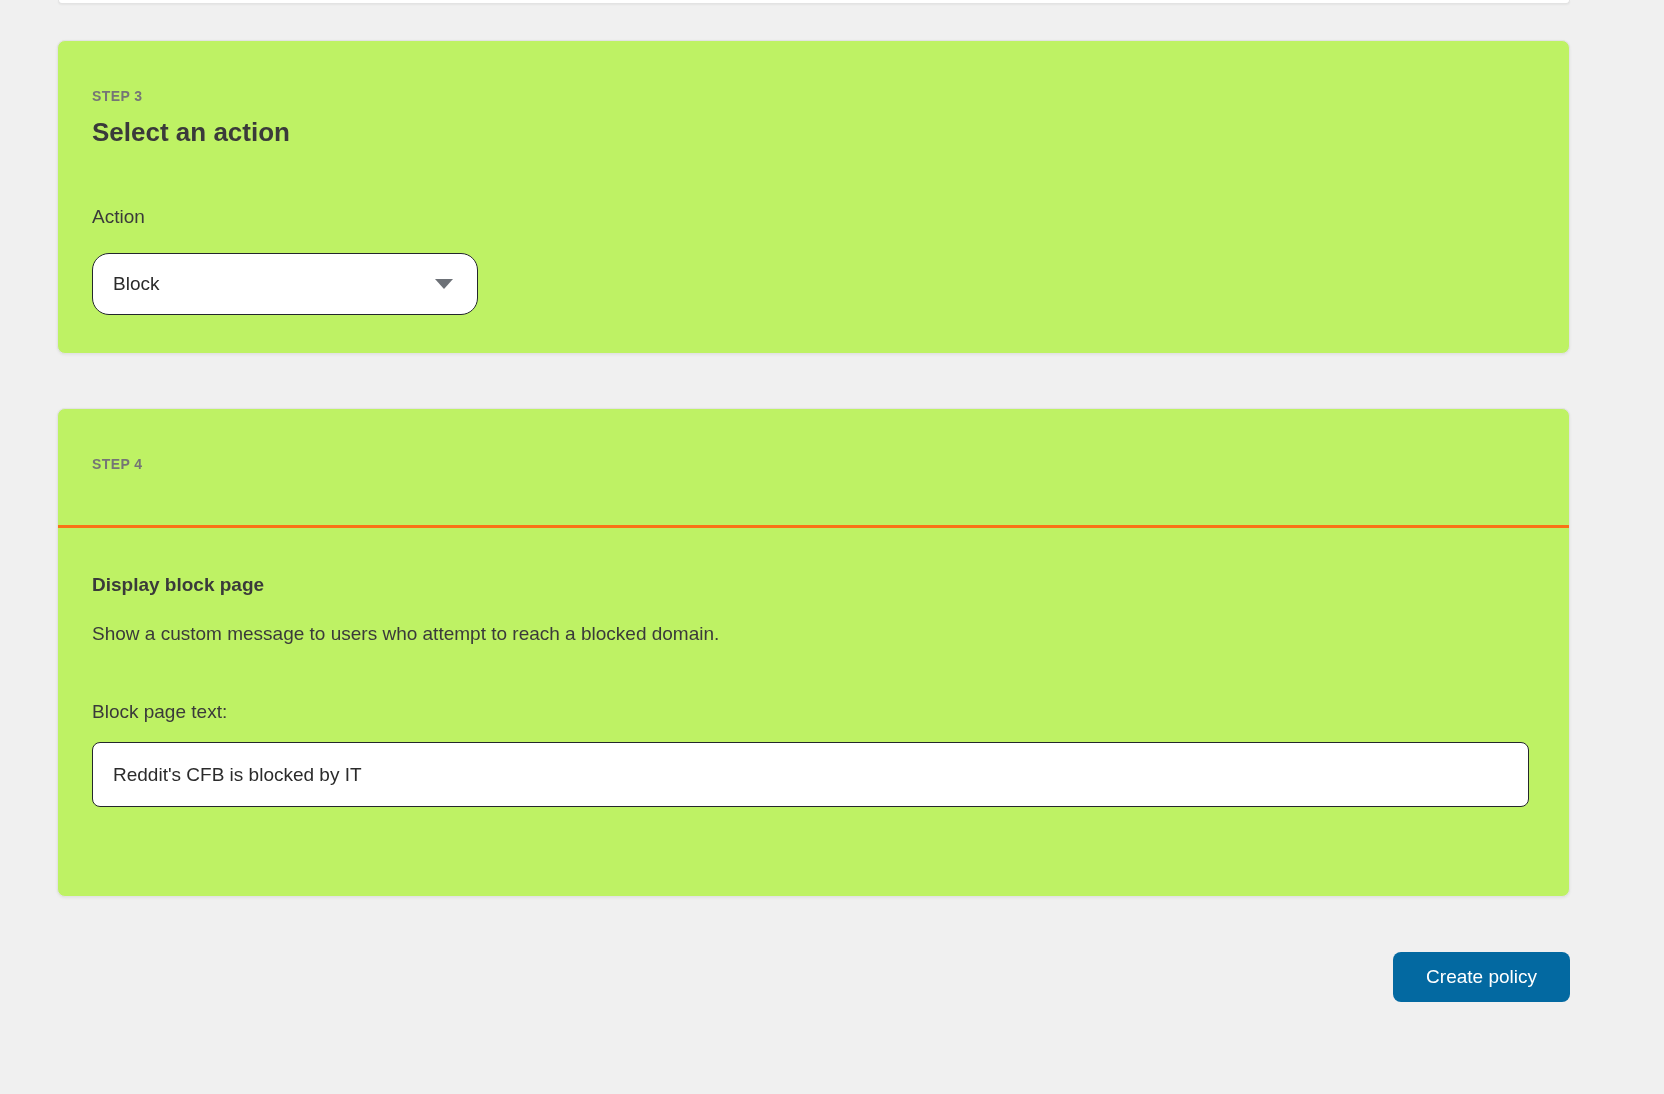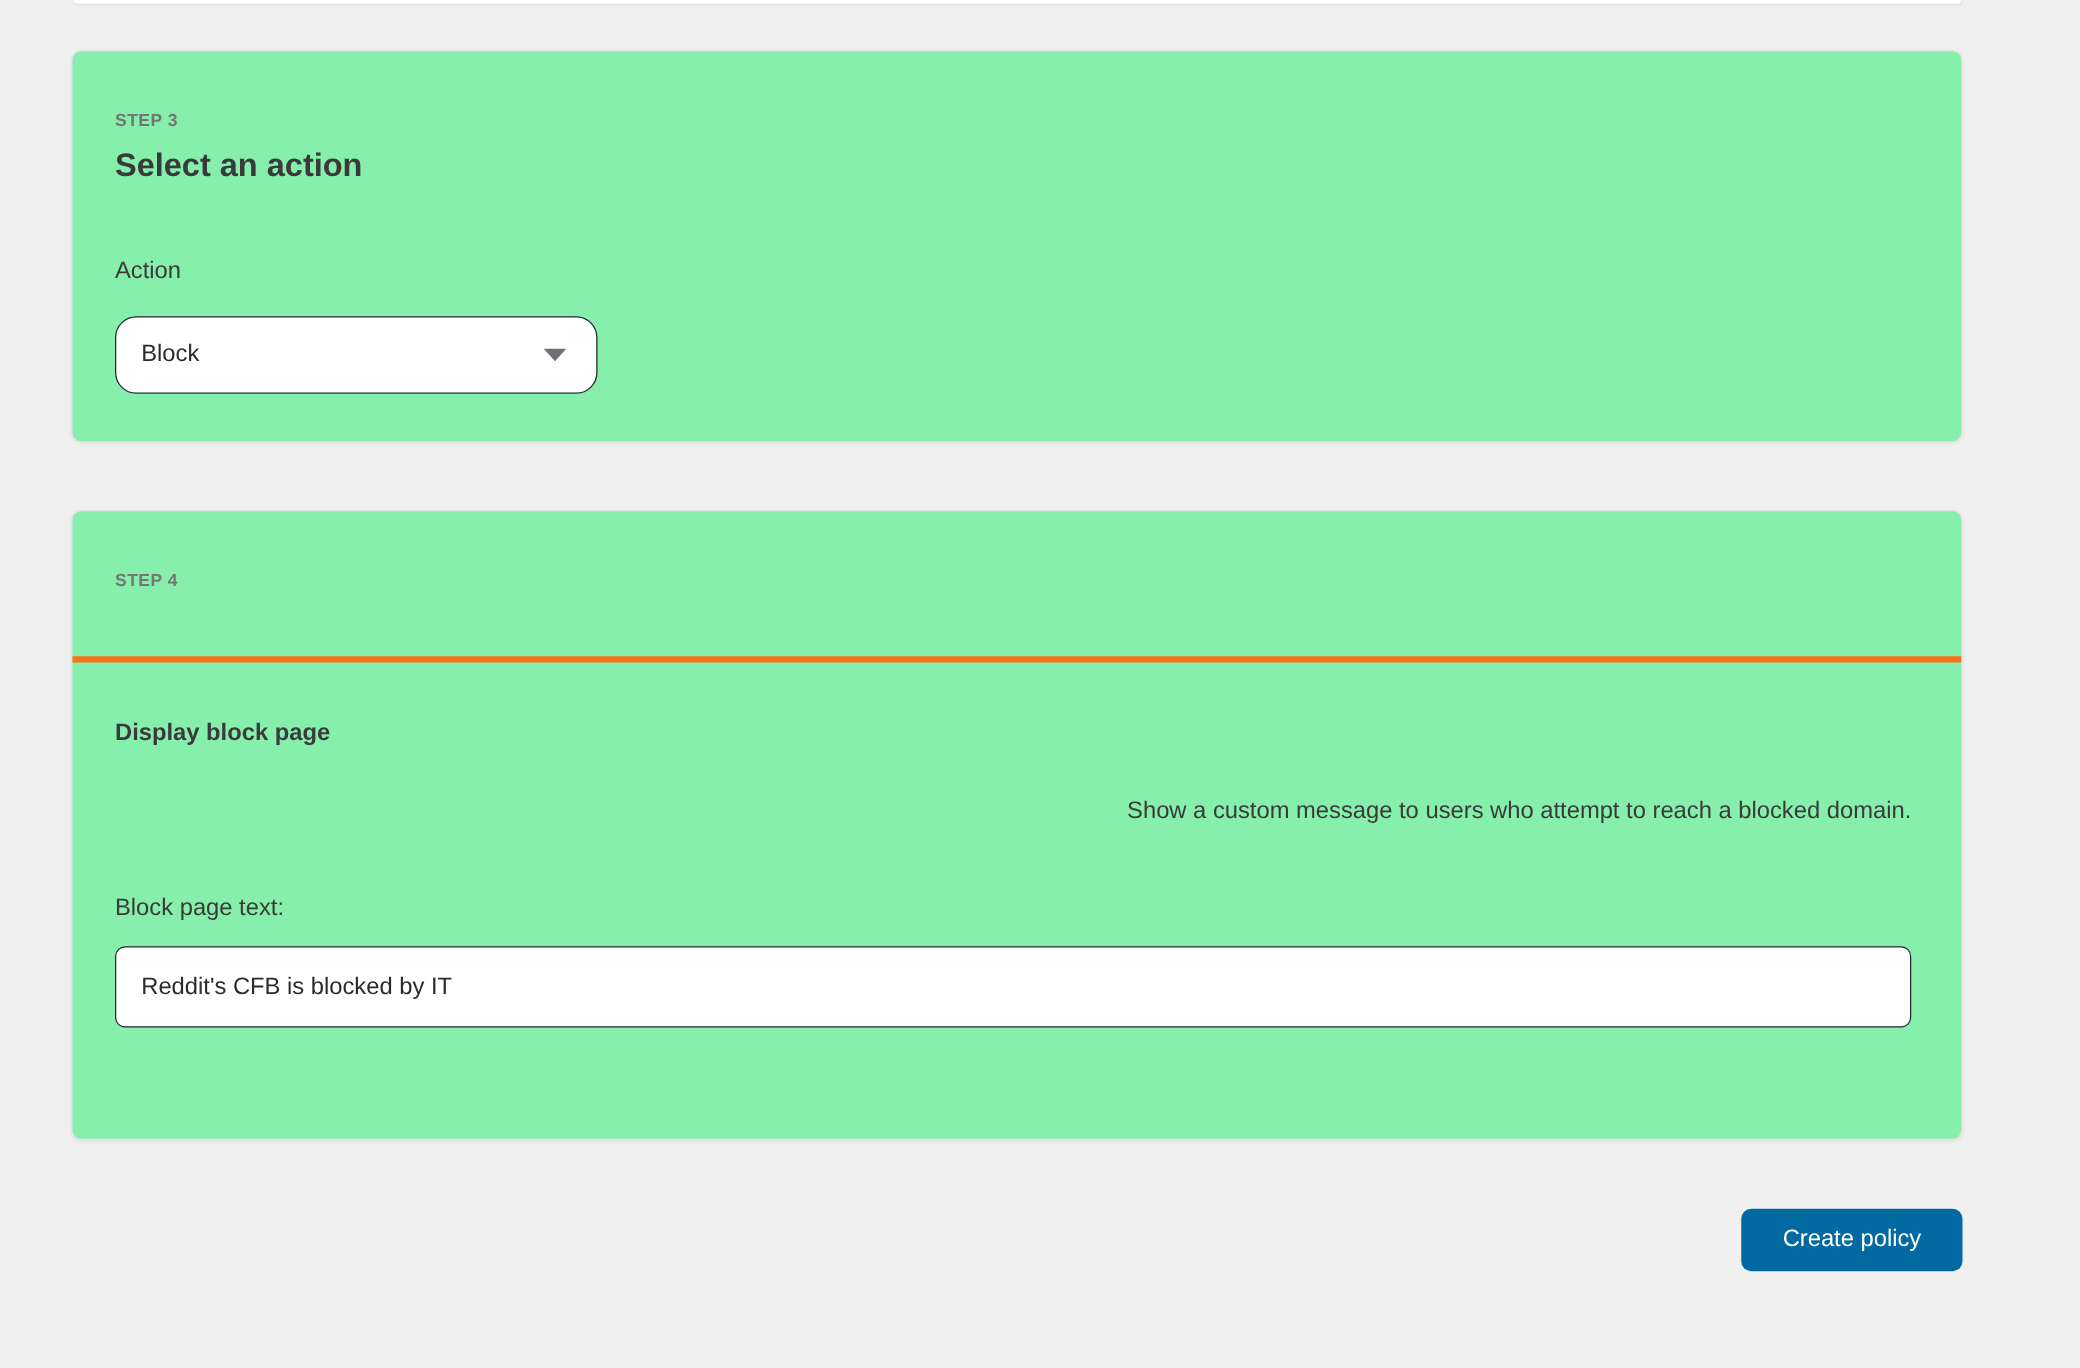--- a/index.html
+++ b/index.html
@@ -29,35 +29,35 @@
     border-radius: 0 0 4px 4px;
     box-shadow: 0 1px 2px rgba(0,0,0,0.05);
   }
   .content {
     position: absolute;
     top: 40px;
     left: 57px;
     width: 1513px;
   }
   .card {
-    background: #86efac;
+    background: #bef264;
     border: 1px solid #e3e3e3;
     border-radius: 8px;
     box-shadow: 0 1px 3px rgba(0,0,0,0.06);
   }
   .card-step3 {
     padding: 47px 40px 38px 34px;
   }
   .card-step4 {
     margin-top: 54px;
     padding: 0;
   }
   .card-step4 .card-header {
     padding: 47px 29px 53px 34px;
-    border-bottom: 5px solid #f97316;
+    border-bottom: 3px solid #f97316;
   }
   .card-step4 .card-body {
     padding: 44px 40px 89px 34px;
   }
   .step-label {
     font-size: 14px;
     font-weight: bold;
     letter-spacing: 0.4px;
     color: #757575;
     line-height: 16px;
@@ -97,25 +97,24 @@
     border-right: 9px solid transparent;
     border-top: 10px solid #6d7177;
   }
   .section-title {
     font-size: 19px;
     font-weight: bold;
     color: #3a3a3a;
     line-height: 26px;
   }
   .section-desc {
-    margin-top: 36px;
+    margin-top: 23px;
     font-size: 19px;
     color: #3a3a3a;
     line-height: 26px;
-    text-align: right;
   }
   .input-label {
     margin-top: 52px;
     font-size: 19px;
     color: #3a3a3a;
     line-height: 26px;
   }
   .text-input {
     display: block;
     margin-top: 17px;

